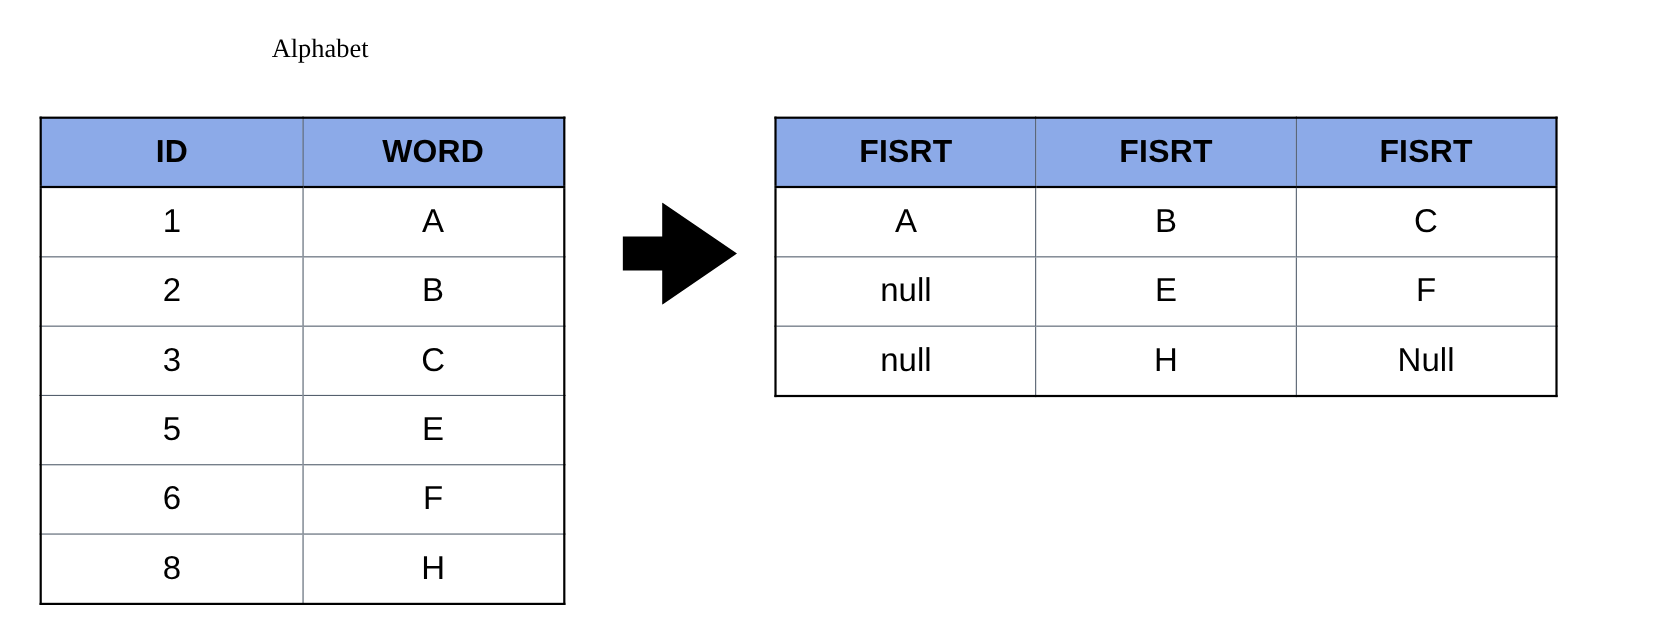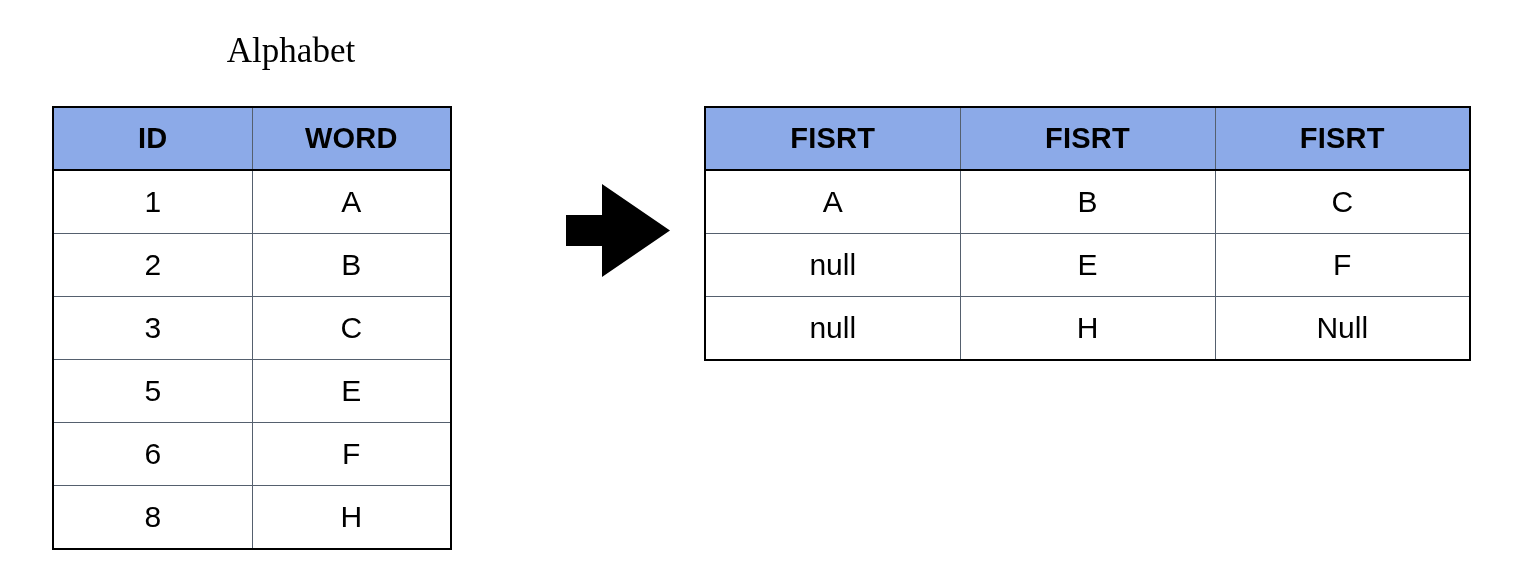--- a/index.html
+++ b/index.html
@@ -18,21 +18,21 @@
 
   .stage {
     position: absolute;
     inset: 0;
   }
 
   
   .table-title {
     position: absolute;
     font-family: "Liberation Serif", serif;
-    font-size: 35px;
+    font-size: 24px;
     font-weight: 400;
     color: #000000;
     text-align: center;
     white-space: nowrap;
     line-height: 1;
   }
   #title-alphabet {
     left: 52px;
     width: 478px;
     top: 33px;
@@ -45,29 +45,29 @@
 
   
   .data-table {
     position: absolute;
     border-collapse: collapse;
     table-layout: fixed;
     border: 2px solid #000000;
     background: #ffffff;
   }
   #table-alphabet {
-    left: 52px;
+    left: 36px;
     top: 106px;
-    width: 400px;
+    width: 478px;
     padding-left: 29px;
   }
   #table-collection {
     left: 704px;
     top: 106px;
-    width: 767px;
+    width: 712px;
   }
 
   .data-table th,
   .data-table td {
     text-align: center;
     vertical-align: middle;
     padding: 0;
     color: #000000;
     font-family: "Liberation Sans", sans-serif;
   }

